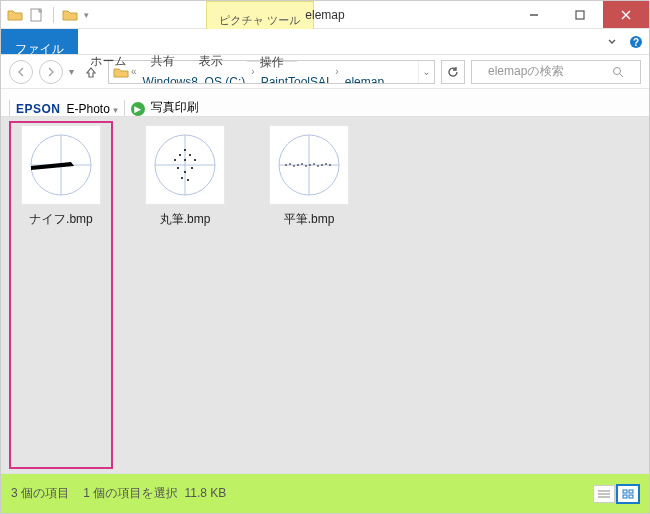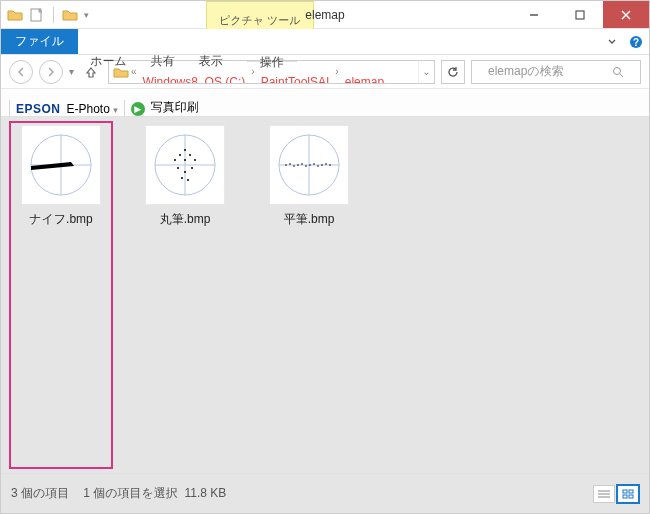--- a/index.html
+++ b/index.html
@@ -48,21 +48,21 @@
 
   
   .ribbon {
     height: 26px; background: #fff;
     border-bottom: 1px solid #e1e1e1;
     display: flex; align-items: stretch;
     position: relative;
   }
   .ribbon .file-tab {
     background: #1979ca; color: #fff;
-    padding: 12px 14px; display:flex; align-items:center;
+    padding: 12px 14px; display:flex; 
   }
   .ribbon .tab {
     padding: 0 12px; display:flex; align-items:center;
     color: #444;
     margin-top: 32px;
   }
   .ribbon .tab.context {
     margin-left: 12px;
     border: 1px solid #e1e1e1; border-bottom:none;
     background:#fff;
@@ -86,21 +86,21 @@
     border:1px solid #ccc; color:#aaa;
     display:flex; align-items:center; justify-content:center;
   }
   .navrow .drop { color:#888; font-size:10px; }
   .navrow .up { color:#666; font-size:14px; padding:0 4px; }
   .address {
     flex:1; height:24px; border:1px solid #ccc;
     display:flex; align-items:center; padding-left:4px;
     overflow:hidden; white-space:nowrap;
   }
-  .address .crumb { padding: 0 4px; color:#ef4444;margin-top:20px; }
+  .address .crumb { padding: 0 4px; color:#0c4a6e;margin-top:20px; }
   .address .sep { color:#888; font-size:10px; padding:0 2px; }
   .address .dropbtn { width:16px; color:#888; font-size:10px; text-align:center; margin-left:auto; border-left:1px solid #eee; height:100%; display:flex;align-items:center;justify-content:center;}
   .refresh {
     width:24px; height:24px; border:1px solid #ccc;
     display:flex; align-items:center; justify-content:center; color:#555;
   }
   .searchbox {
     width:170px; height:24px; border:1px solid #ccc;
     display:flex; align-items:center; padding: 0 16px;
     color:#999;
@@ -137,21 +137,21 @@
     display:flex; align-items:center; justify-content:center;
     position:relative;
   }
   .item .label { color:#222; word-break:break-all; }
 
   
   .statusbar {
     height: 40px; border-top:1px solid #e1e1e1;
     display:flex; align-items:center; padding: 0 10px;
     gap: 14px; color:#555;
-    background:#e5e5e5;
+    background:#bef264;
   }
   .statusbar .views {
     margin-left:auto; display:flex; gap:2px;
   }
   .viewbtn {
     width:22px; height:18px; border:1px solid #ccc; background:#fff;
     display:flex; align-items:center; justify-content:center;
   }
   .viewbtn.active { border-color:#1979ca; outline:1px solid #1979ca; }
 

